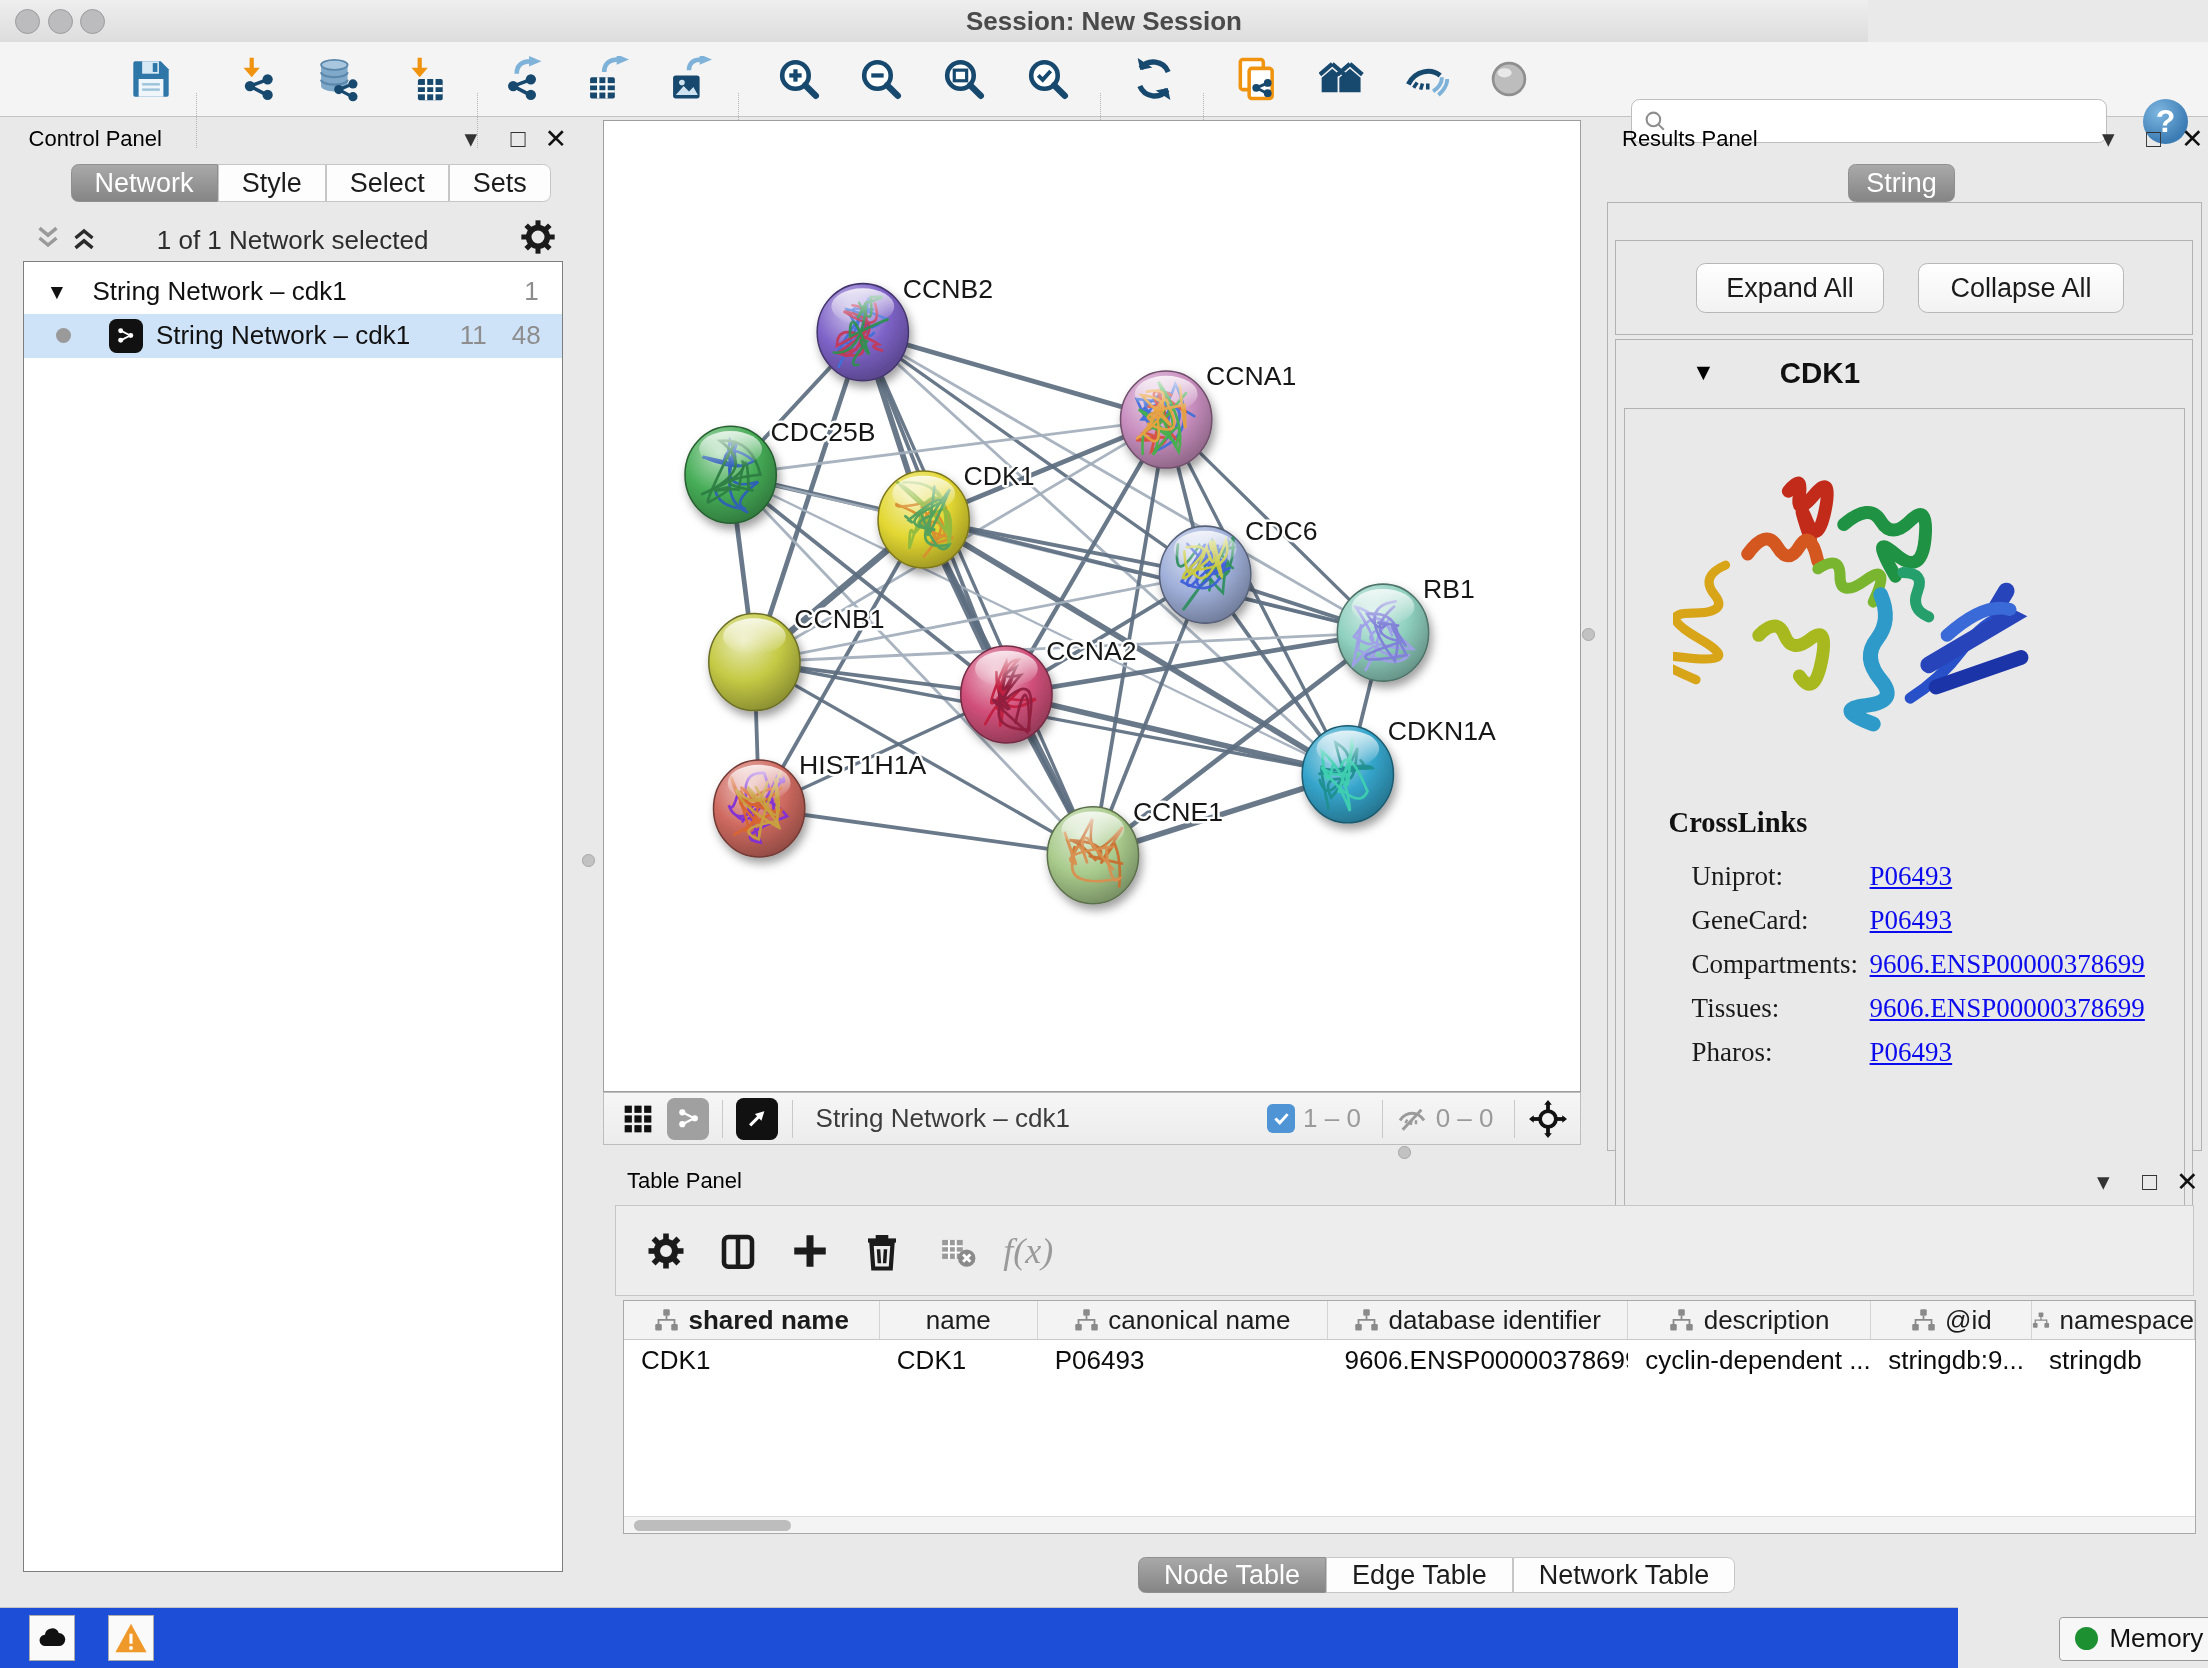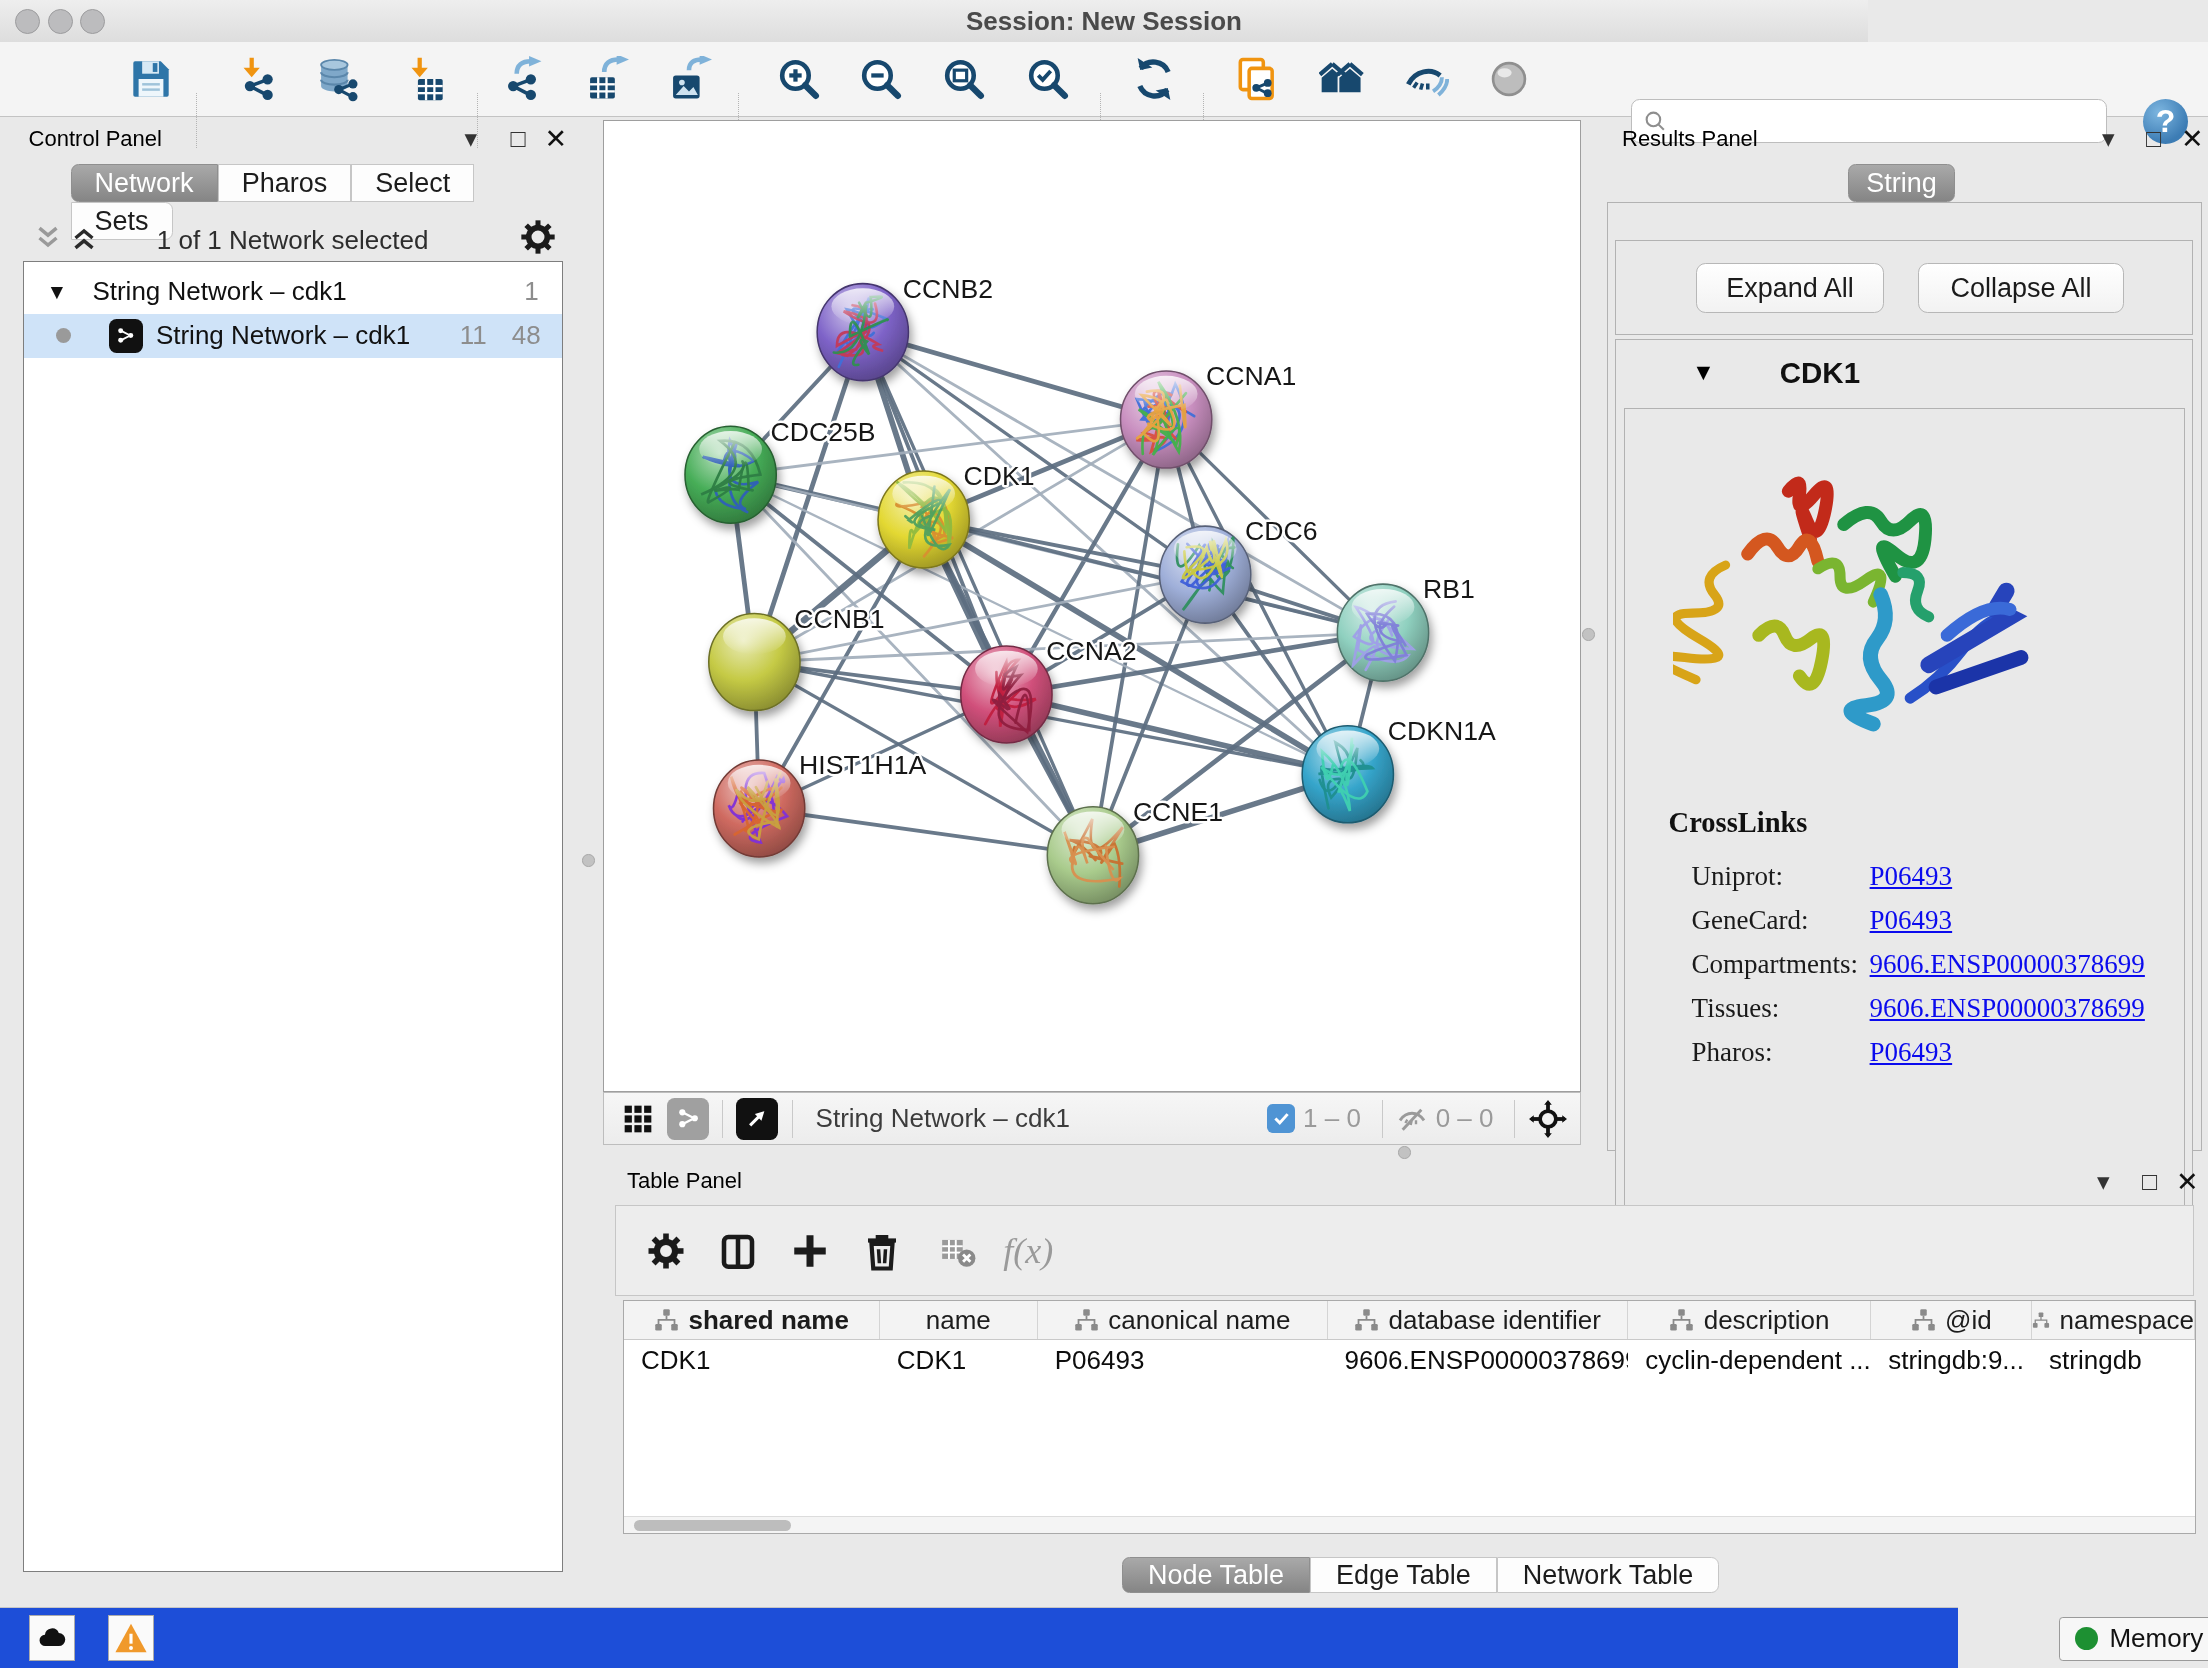--- a/index.html
+++ b/index.html
@@ -248,21 +248,21 @@
   </div>
   <div class="abs helpbtn">?</div>
 </div>
 
 <div class="abs" style="left:7.6px;top:120px;width:561px;height:1488px">
   <span class="abs phead-title" style="left:21px;top:5.7px">Control Panel</span>
   <span class="abs phead-ctl" style="left:457px;top:3.8px">▾</span>
   <span class="abs phead-ctl" style="left:503px;top:3.8px">□</span>
   <span class="abs phead-close" style="left:537px;top:2.9px">✕</span>
 
-  <div class="abs" id="cp-tabs" style="left:63px;top:44px"><div class="tab active first">Network</div><div class="tab">Pharos</div><div class="tab">Select</div><div class="tab last">Sets</div></div>
+  <div class="abs" id="cp-tabs" style="left:63px;top:44px"><div class="tab active first">Network</div><div class="tab">Style</div><div class="tab">Select</div><div class="tab last">Sets</div></div>
 
   <svg class="abs" style="left:23px;top:101px" width="34" height="34" viewBox="0 0 24 24">
       <path d="M6 5l6 5 6-5M6 12l6 5 6-5" fill="none" stroke="#9a9a9a" stroke-width="2.4"></path>
     </svg>
   <svg class="abs" style="left:59px;top:101px" width="34" height="34" viewBox="0 0 24 24">
       <path d="M6 19l6-5 6 5M6 12l6-5 6 5" fill="none" stroke="#2b2b2b" stroke-width="2.4"></path>
     </svg>
   <div class="abs" style="left:95px;top:101px;width:380px;height:38px;display:flex;align-items:center;justify-content:center;font-size:26px;color:#2d2d2d">1 of 1 Network selected</div>
   <svg class="abs" style="left:510px;top:97px" width="40" height="40" viewBox="0 0 24 24">
       <circle cx="12" cy="12" r="5.6" fill="none" stroke="#1b1b1b" stroke-width="3.4"></circle>
@@ -853,21 +853,21 @@
         <div class="td" style="width: 301px;">9606.ENSP00000378699</div>
         <div class="td" style="width: 243px;">cyclin-dependent ...</div>
         <div class="td" style="width: 161px;">stringdb:9...</div>
         <div class="td" style="width: 163px;">stringdb</div>
       </div>
     <div class="abs hscroll" style="left:0;top:215px;width:1571px;height:17px">
       <div class="abs hthumb" style="left:9.5px;top:2.9px;width:157px;height:11.4px"></div>
     </div>
   </div>
 
-  <div class="abs" id="tbl-tabs" style="left:519px;top:400px"><div class="btab active" style="border-radius: 7.6px 0px 0px 7.6px;">Node Table</div><div class="btab">Edge Table</div><div class="btab" style="border-radius: 0px 7.6px 7.6px 0px;">Network Table</div></div>
+  <div class="abs" id="tbl-tabs" style="left:519px;top:400px"><div class="btab active" style="border-radius: 7.6px 0px 0px 7.6px; margin-left: 16px;">Node Table</div><div class="btab">Edge Table</div><div class="btab" style="border-radius: 0px 7.6px 7.6px 0px;">Network Table</div></div>
 </div>
 
 <div class="abs statusbar">
   <div class="abs sbtn" style="left:28.5px;top:6.7px">
     <svg width="32" height="32" viewBox="0 0 24 24">
         <path d="M7 18a4.2 4.2 0 0 1-.3-8.4 5.4 5.4 0 0 1 10.4-1.4A3.8 3.8 0 0 1 17 18z" fill="#111"></path>
       </svg>
   </div>
   <div class="abs sbtn" style="left:108px;top:6.7px">
     <svg width="34" height="34" viewBox="0 0 24 24">

